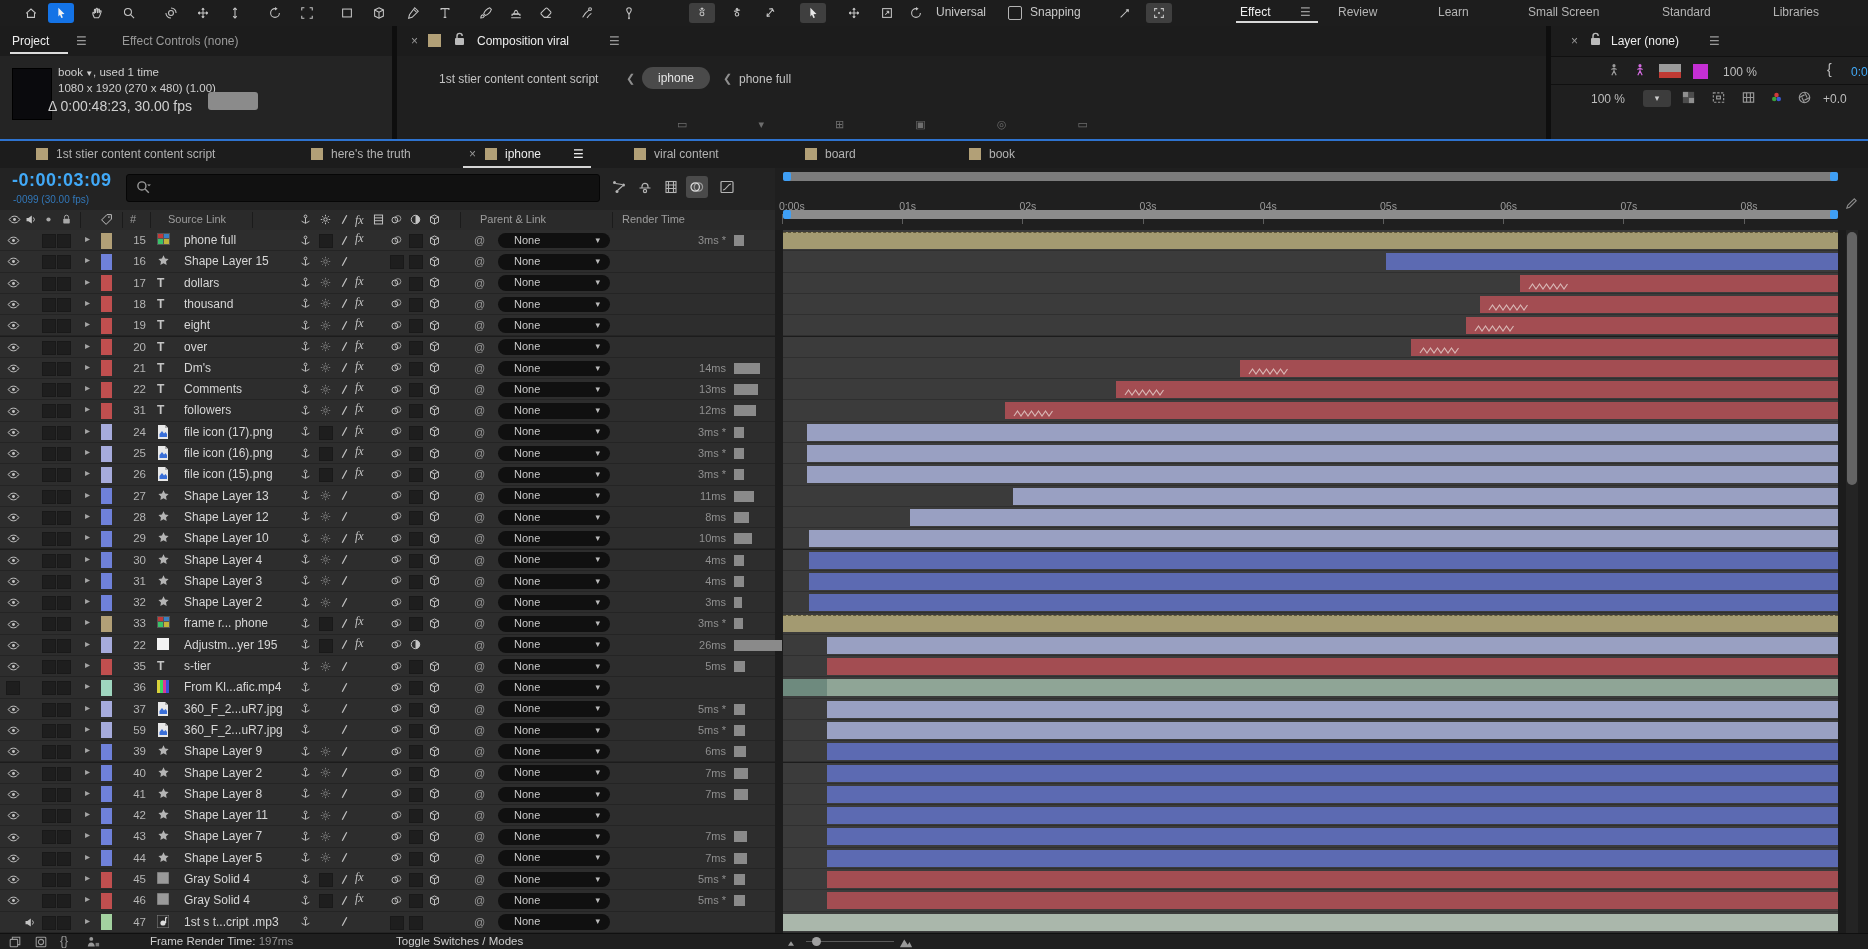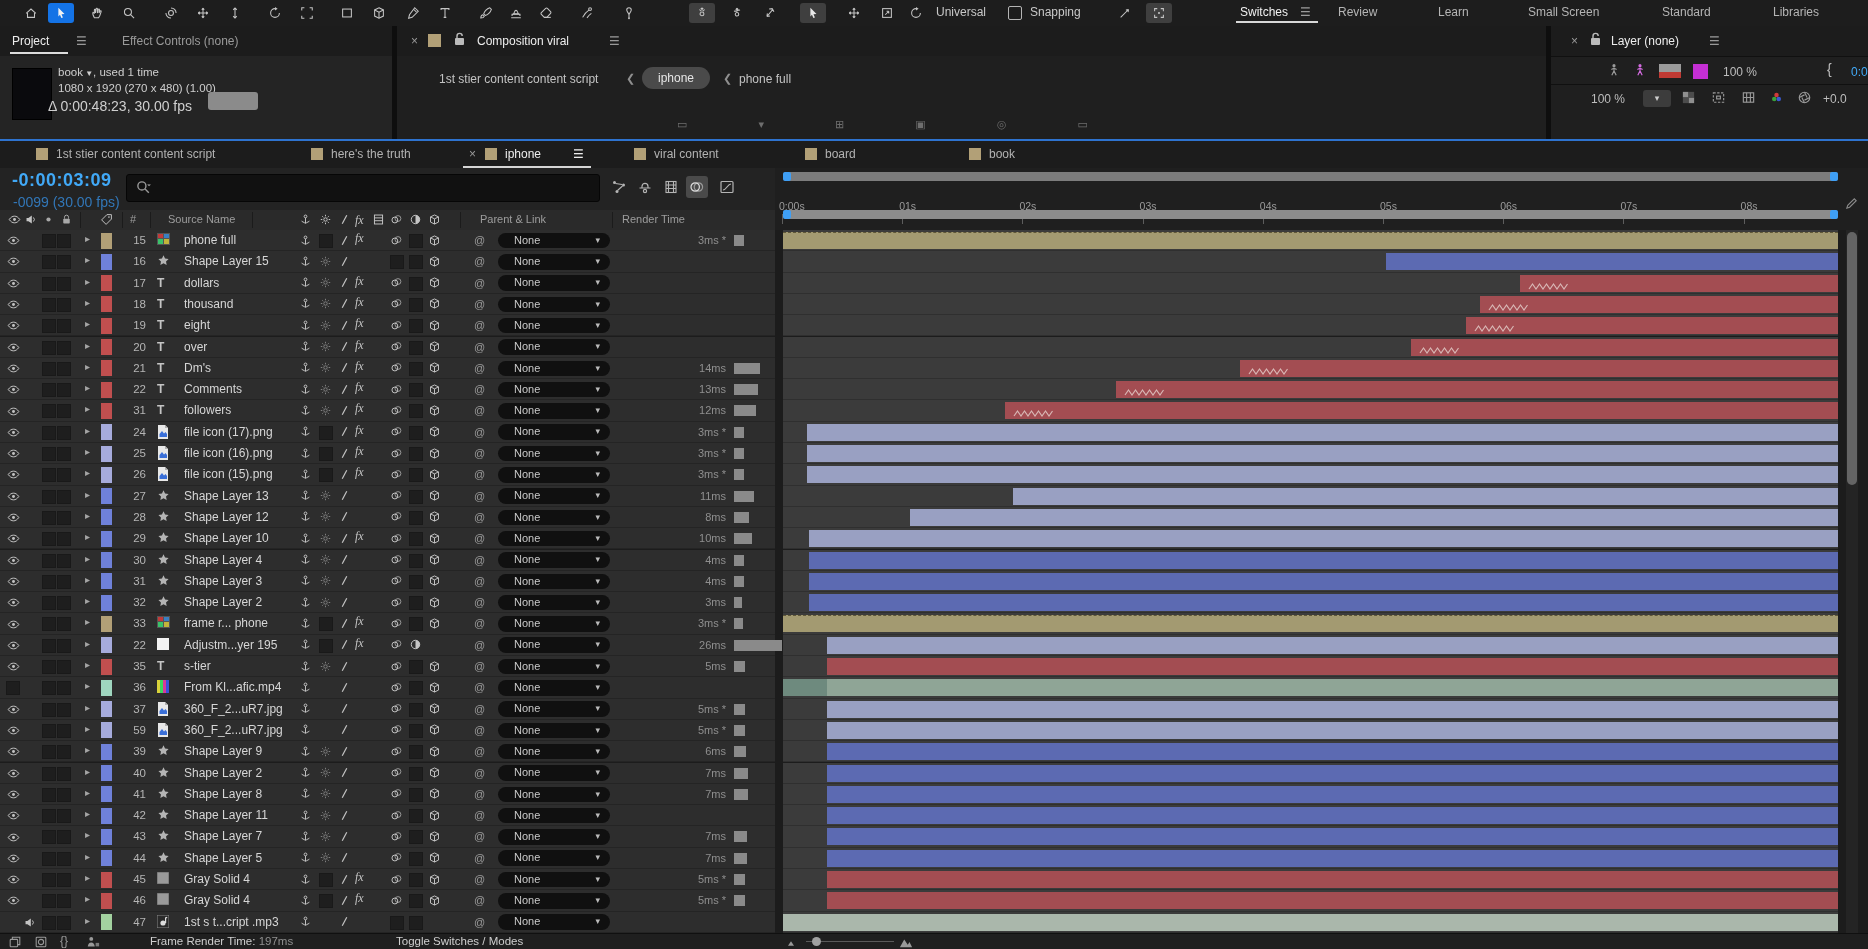--- a/index.html
+++ b/index.html
@@ -26,21 +26,21 @@
   .tansq{width:13px;height:13px;background:#b2a077;display:inline-block}
   
   #blueline{position:absolute;left:0;top:139px;width:1868px;height:2px;background:#2e73cf}
   #tl{position:absolute;left:0;top:141px;width:1868px;height:808px;background:#202020}
   #tabbar{position:absolute;left:0;top:0;width:1868px;height:27px;background:#1c1c1c}
   .tl-tab-label{position:absolute;top:6px;font-size:12px;color:#b3b3b3;white-space:nowrap}
   .tl-tab-label.active{color:#ececec}
   .tl-sq{position:absolute;top:7px;width:12px;height:12px;background:#b2a077}
   #ctrlrow{position:absolute;left:0;top:27px;width:775px;height:42px;background:#232323}
   #timecode{position:absolute;left:12px;top:2px;font-size:18px;font-weight:bold;color:#41a9f7;letter-spacing:.5px}
-  #frameinfo{position:absolute;left:13px;top:26px;font-size:14px;color:#3277b8}
+  #frameinfo{position:absolute;left:13px;top:26px;font-size:10px;color:#3277b8}
   #searchbox{position:absolute;left:126px;top:6px;width:472px;height:26px;background:#111;border:1px solid #060606;border-radius:3px}
   .mini-ic{position:absolute;top:8px;width:22px;height:22px;display:flex;align-items:center;justify-content:center;border-radius:3px}
   .mini-ic.on{background:#4a4a4a}
   
   #ruler{position:absolute;left:775px;top:27px;width:1093px;height:62px;background:#1f1f1f;border-bottom:1px solid #0a0a0a}
   .rlabel{position:absolute;top:32px;font-size:10.5px;color:#9b9b9b}
   .rtick{position:absolute;top:46px;width:1px;height:10px;background:#5d5d5d}
   #navbar{position:absolute;left:783px;top:31px;width:1055px;height:9px;background:#7c7c7c;border-radius:4px}
   #workarea{position:absolute;left:783px;top:69px;width:1055px;height:9px;background:#8c8c8c;border-radius:4px}
   .bluecap{position:absolute;top:0;width:8px;height:9px;background:#3f9ff5;border-radius:2px}
@@ -231,21 +231,21 @@
       <svg width="14" height="14" viewBox="0 0 16 16" fill="none" stroke="#c4c4c4" stroke-width="1.2">
         <path d="M3 13L12 4M12 4l-3 .5M12 4l-.5 3"></path>
       </svg>
     </span>
     <span class="tool active-gray" style="left:1146px">
       <svg width="14" height="14" viewBox="0 0 16 16" fill="none" stroke="#c4c4c4" stroke-width="1.2">
         <path d="M3 6V3h3M10 3h3v3M13 10v3h-3M6 13H3v-3"></path>
         <circle cx="8" cy="8" r="1.2" fill="#c4c4c4" stroke="none"></circle>
       </svg>
     </span>
-    <span class="ws-tab active" style="left:1240px">Switches</span>
+    <span class="ws-tab active" style="left:1240px">Effect</span>
     <div class="ws-underline" style="left:1236px;width:82.4px"></div>
     <span class="ws-tab" style="left:1338px">Review</span>
     <span class="ws-tab" style="left:1438px">Learn</span>
     <span class="ws-tab" style="left:1528px">Small Screen</span>
     <span class="ws-tab" style="left:1662px">Standard</span>
     <span class="ws-tab" style="left:1773px">Libraries</span>
     <span class="hamb" style="position:absolute;left:1300px;top:5px">☰</span>
   </div>
 
 <div id="panels">
@@ -487,21 +487,21 @@
   <span class="vsep" style="left:80px"></span>
   <span class="hd" style="left:100px">
         <svg width="13" height="13" viewBox="0 0 16 16" fill="none" stroke="#c4c4c4" stroke-width="1.2">
           <path d="M2 8.5L8.5 2H14v5.5L7.5 14z"></path>
           <circle cx="11" cy="5" r="1" fill="#c4c4c4" stroke="none"></circle>
         </svg>
       </span>
   <span class="vsep" style="left:122px"></span>
   <span class="hd" style="left:130px">#</span>
   <span class="vsep" style="left:150px"></span>
-  <span class="hd" style="left:168px">Source Name</span>
+  <span class="hd" style="left:168px">Source Link</span>
   <span class="vsep" style="left:252px"></span>
   <span class="hd" style="left:299px">
         <svg width="13" height="13" viewBox="0 0 16 16" fill="none" stroke="#c4c4c4" stroke-width="1.2">
           <circle cx="8" cy="4.2" r="1.7"></circle>
           <path d="M8 6v7M4.6 10.2c0 2.6 6.8 2.6 6.8 0M3.2 10l1.4 1M12.8 10l-1.4 1"></path>
         </svg>
       </span>
   <span class="hd" style="left:319px">
         <svg width="13" height="13" viewBox="0 0 16 16" fill="none" stroke="#c4c4c4" stroke-width="1.2">
           <circle cx="8" cy="8" r="2.1"></circle>

